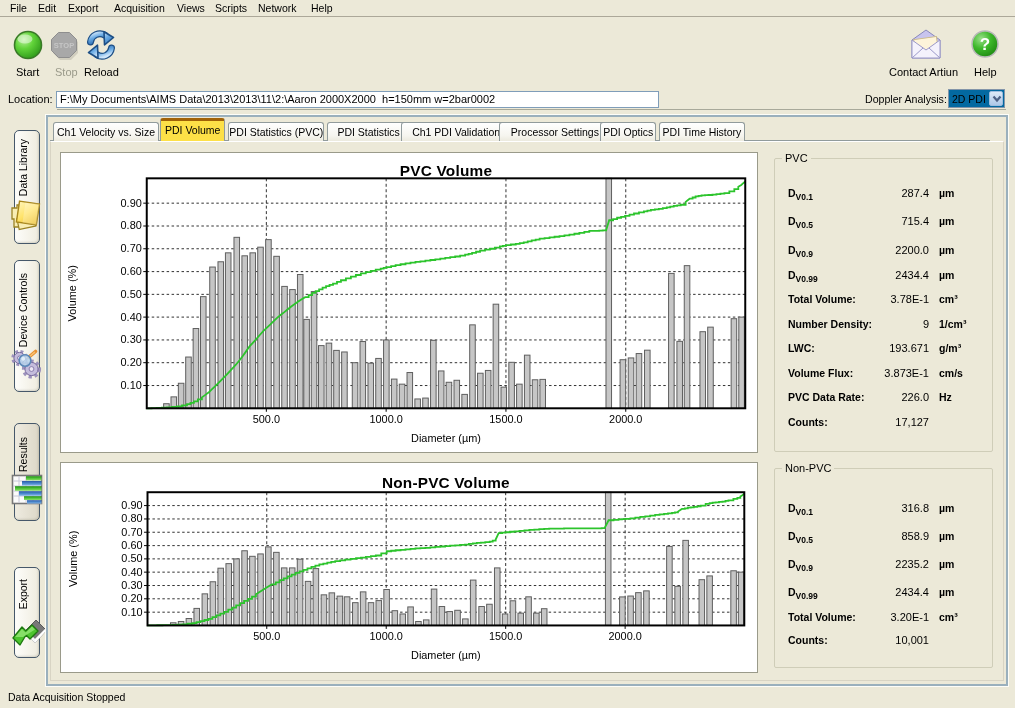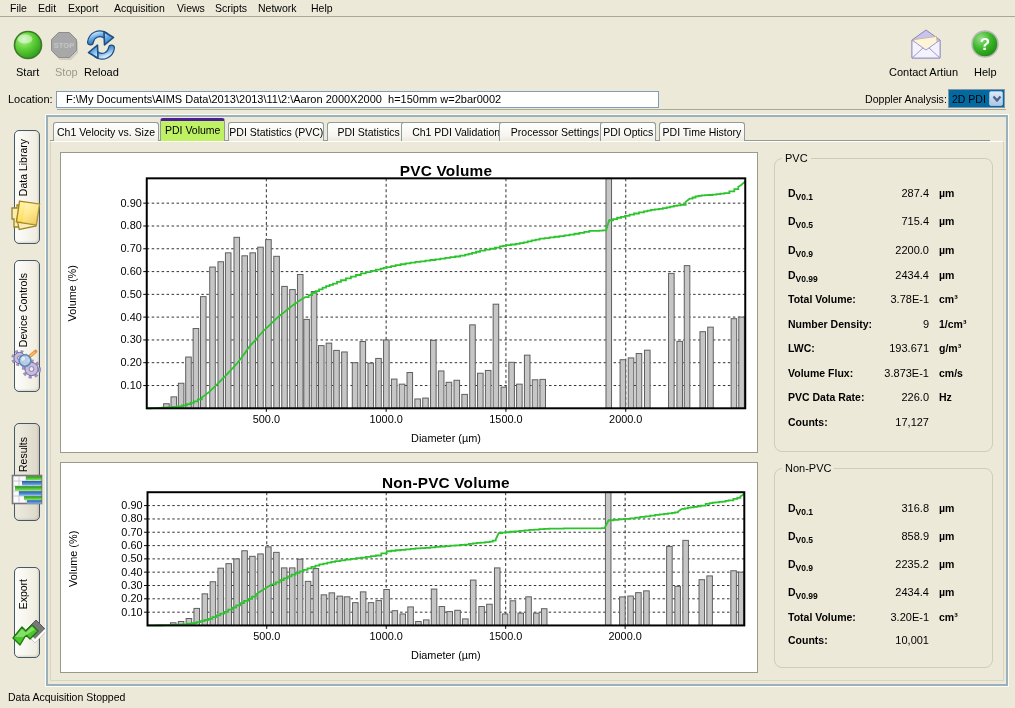--- a/index.html
+++ b/index.html
@@ -1,29 +1,29 @@
 <!DOCTYPE html>
 <html><head><meta charset="utf-8"><style>
 *{margin:0;padding:0;box-sizing:border-box}
 html,body{width:1015px;height:708px;overflow:hidden;background:#ece9d8;
 font-family:"Liberation Sans",sans-serif;font-size:11px;color:#000;position:relative}
 .abs{position:absolute}
 .menu{position:absolute;top:0;left:0;width:1015px;height:17px;border-bottom:1px solid #aca899}
 .menu span{position:absolute;top:2px;font-size:10.5px}
 .tbl{position:absolute;font-size:11px}
-.field{position:absolute;background:#fff;border:1px solid #7f9db9;font-size:11px;line-height:15px;padding-left:9px;white-space:nowrap;overflow:hidden}
+.field{position:absolute;background:#fff;border:1px solid #7f9db9;font-size:11px;line-height:15px;padding-left:3px;white-space:nowrap;overflow:hidden}
 .panel{position:absolute;left:46px;top:115px;width:962px;height:571px;border:2px solid #9ab0bd;outline:1px solid #fdfdf8;background:#ece9d8}
 .tab{position:absolute;top:0;height:19px;font-size:10.5px;background:linear-gradient(#ffffff,#f6f5ef 70%,#eceade);border:1px solid #919b9c;border-bottom:none;border-radius:3px 3px 0 0;text-align:center;line-height:18px;white-space:nowrap}
-.tabsel{top:-4px;height:23px;background:#bef264;border:1px solid #919b9c;border-bottom:none;border-top:3px solid #4c1d95;border-radius:3px 3px 0 0;z-index:5;line-height:19px}
+.tabsel{top:-4px;height:23px;background:#fde047;border:1px solid #919b9c;border-bottom:none;border-top:3px solid #a16207;border-radius:3px 3px 0 0;z-index:5;line-height:19px}
 .tabrow{position:absolute;left:2px;top:4.5px;width:940px;height:19px;border-bottom:1px solid #919b9c}
 .content{position:absolute;left:2px;top:23.5px;width:954px;height:540px;background:#ece9d8;border:1px solid #d8d4c4;border-top:1px solid #fff}
 .sbtn{position:absolute;left:14px;width:26px;border:1px solid #46586a;border-radius:5px;background:linear-gradient(90deg,#fdfdfa,#efecdf);box-shadow:inset -1px -1px 2px rgba(120,120,100,0.25)}
 .sbtn .t{position:absolute;left:2px;width:20px;text-align:center;writing-mode:vertical-rl;transform:rotate(180deg);font-size:10.5px;white-space:nowrap}
 .sbtn .i{position:absolute;left:-5px}
-.gbox{position:absolute;border:1px solid #cfcdb8;border-radius:8px}
+.gbox{position:absolute;border:1px solid #cfcdb8;border-radius:2px}
 .gbox .cap{position:absolute;top:-7px;left:7px;background:#ece9d8;padding:0 3px;font-size:11px}
 .row{position:absolute;left:13px;right:8px;height:14px}
 .row .lab{position:absolute;left:0;font-weight:bold;font-size:10.5px;white-space:nowrap}
 .row .val{position:absolute;right:55px;width:80px;text-align:right;font-size:11px}
 .row .unit{position:absolute;left:151px;font-weight:bold;font-size:10.5px}
 .dsub{font-size:8.5px;font-weight:bold;vertical-align:-3px}
 .combo{position:absolute;left:948px;top:89px;width:57px;height:19px;background:#0369a1;border:1px solid #8395a9}
 .combo .txt{position:absolute;left:3px;top:2.5px;font-size:10.5px}
 .combo .btn{position:absolute;right:1px;top:1px;width:14px;height:15px;background:linear-gradient(#dce9f7,#aec8e8);border:1px solid #9ebdde;border-radius:2px}
 </style></head><body>

